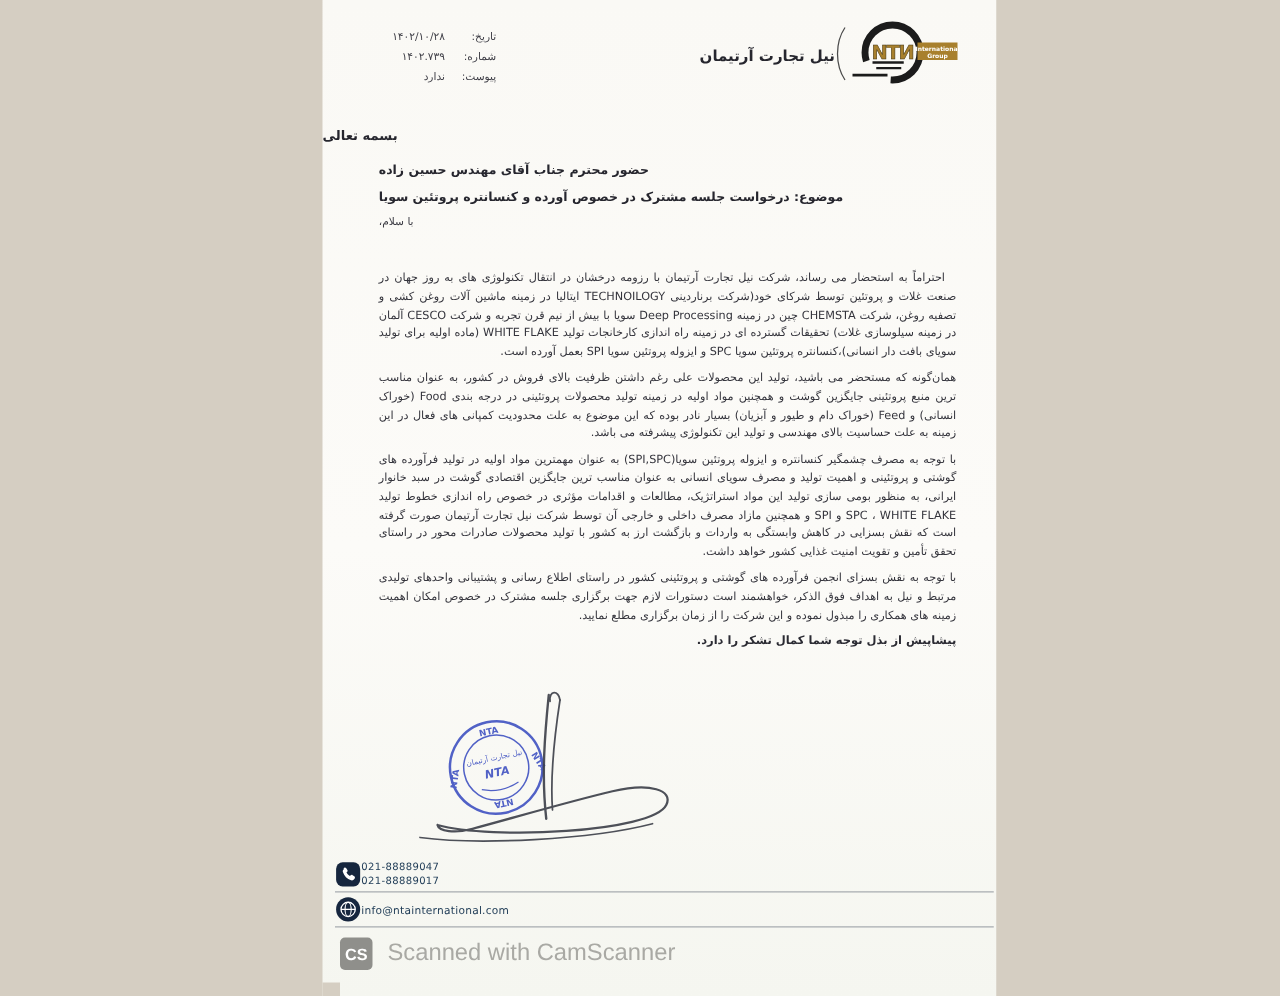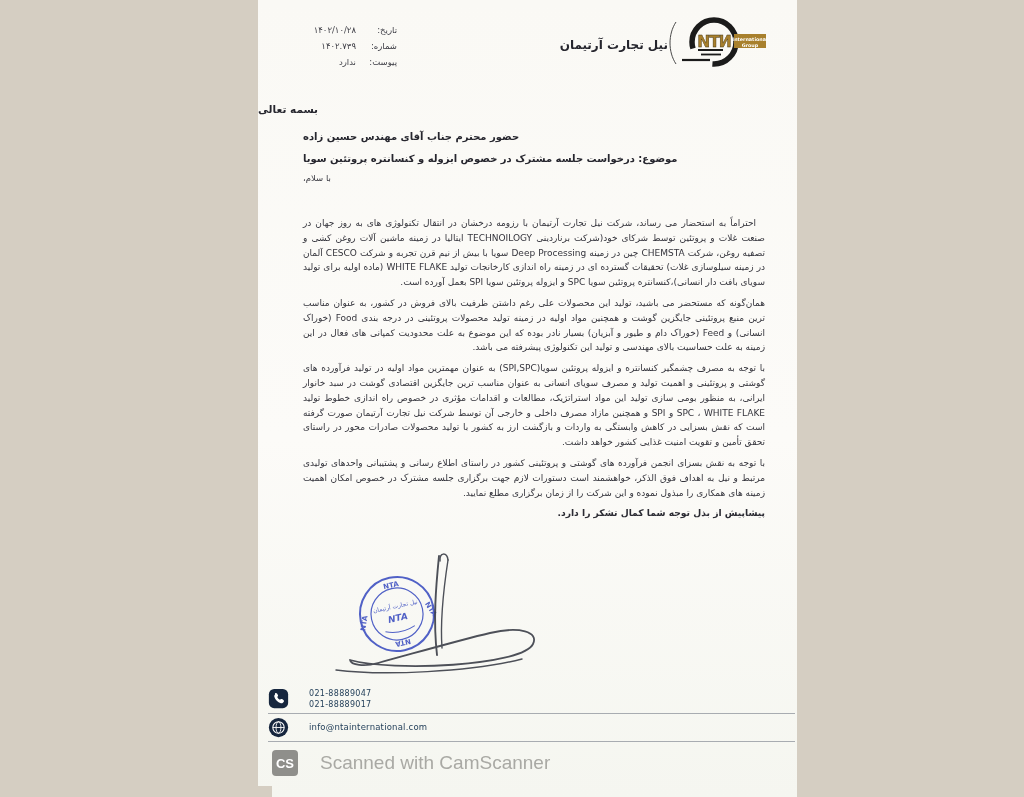--- a/index.html
+++ b/index.html
@@ -26,28 +26,28 @@
   .bodytext{position:absolute;right:32px;left:45px;top:212px;direction:rtl;
             text-align:justify;font-size:9px;line-height:14.8px;color:#34343c;}
   .bodytext p{margin:4px 0 6px 0;}
   .bodytext p.indent{text-indent:9px;}
   .closing-line{font-weight:bold;font-size:9.2px;margin-top:2px;direction:rtl;
                 text-align:right;color:#2b2b33;}
   
   .stamp-wrap{position:absolute;left:62px;top:548px;width:245px;height:138px;}
   
   .footer{position:absolute;left:10px;top:683px;width:527px;color:#1d3a55;}
-  .f-row{display:flex;align-items:center;gap:20px;padding:3px 0;}
+  .f-row{display:flex;align-items:flex-end;gap:0;padding:3px 0;}
   .f-icon{width:21px;height:21px;flex:0 0 21px;}
   .f-phones{font-size:8px;line-height:11px;letter-spacing:.3px;padding-top:2px;}
   .f-email{font-size:8.5px;line-height:17px;letter-spacing:.2px;}
   .f-addr{font-size:8px;line-height:10px;padding-top:1px;}
   .f-sep{height:1px;background:#8d939b;opacity:.75;}
   
-  .camscanner{position:absolute;left:14px;top:750px;display:flex;align-items:center;gap:10px;}
+  .camscanner{position:absolute;left:14px;top:750px;display:flex;align-items:center;}
   .cs-badge{width:26px;height:26px;background:#8f8f8b;border-radius:4px;color:#fff;
             font-weight:bold;font-size:13px;display:flex;align-items:center;
             justify-content:center;font-family:"Liberation Sans",sans-serif;}
   .cs-text{font-size:19px;color:#a9a9a4;font-family:"Liberation Sans",sans-serif;margin-left:12px;}
   .notch{position:absolute;left:0;top:786px;width:14px;height:11px;background:#d5cec2;}
 </style>
 </head>
 <body>
 
 <div class="stage">
@@ -80,21 +80,21 @@
         <rect x="66" y="26" width="32" height="14" fill="#a8802d"></rect>
         <text x="82" y="32.5" text-anchor="middle" font-size="4.8" font-weight="bold" fill="#ffffff">International</text>
         <text x="82" y="38.5" text-anchor="middle" font-size="4.8" font-weight="bold" fill="#ffffff">Group</text>
       </svg>
     </div>
 
     <div class="bismillah">بسمه تعالی</div>
 
     <div class="recipient">
       <div class="r-line">حضور محترم جناب آقای مهندس حسین زاده</div>
-      <div class="r-line">موضوع: درخواست جلسه مشترک در خصوص ایزوله و کنسانتره پروتئین سویا</div>
+      <div class="r-line">موضوع: درخواست جلسه مشترک در خصوص آورده و کنسانتره پروتئین سویا</div>
       <div class="greeting">با سلام،</div>
     </div>
 
     <div class="bodytext">
       <p class="indent">احتراماً به استحضار می رساند، شرکت نیل تجارت آرتیمان با رزومه درخشان در انتقال تکنولوژی های به روز جهان در صنعت غلات و پروتئین توسط شرکای خود(شرکت برناردینی TECHNOILOGY ایتالیا در زمینه ماشین آلات روغن کشی و تصفیه روغن، شرکت CHEMSTA چین در زمینه Deep Processing سویا با بیش از نیم قرن تجربه و شرکت CESCO آلمان در زمینه سیلوسازی غلات) تحقیقات گسترده ای در زمینه راه اندازی کارخانجات تولید WHITE FLAKE (ماده اولیه برای تولید سویای بافت دار انسانی)،کنسانتره پروتئین سویا SPC و ایزوله پروتئین سویا SPI بعمل آورده است.</p>
       <p>همان‌گونه که مستحضر می باشید، تولید این محصولات علی رغم داشتن ظرفیت بالای فروش در کشور، به عنوان مناسب ترین منبع پروتئینی جایگزین گوشت و همچنین مواد اولیه در زمینه تولید محصولات پروتئینی در درجه بندی Food (خوراک انسانی) و Feed (خوراک دام و طیور و آبزیان) بسیار نادر بوده که این موضوع به علت محدودیت کمپانی های فعال در این زمینه به علت حساسیت بالای مهندسی و تولید این تکنولوژی پیشرفته می باشد.</p>
       <p>با توجه به مصرف چشمگیر کنسانتره و ایزوله پروتئین سویا(SPI,SPC) به عنوان مهمترین مواد اولیه در تولید فرآورده های گوشتی و پروتئینی و اهمیت تولید و مصرف سویای انسانی به عنوان مناسب ترین جایگزین اقتصادی گوشت در سبد خانوار ایرانی، به منظور بومی سازی تولید این مواد استراتژیک، مطالعات و اقدامات مؤثری در خصوص راه اندازی خطوط تولید SPC ، WHITE FLAKE و SPI و همچنین مازاد مصرف داخلی و خارجی آن توسط شرکت نیل تجارت آرتیمان صورت گرفته است که نقش بسزایی در کاهش وابستگی به واردات و بازگشت ارز به کشور با تولید محصولات صادرات محور در راستای تحقق تأمین و تقویت امنیت غذایی کشور خواهد داشت.</p>
       <p>با توجه به نقش بسزای انجمن فرآورده های گوشتی و پروتئینی کشور در راستای اطلاع رسانی و پشتیبانی واحدهای تولیدی مرتبط و نیل به اهداف فوق الذکر، خواهشمند است دستورات لازم جهت برگزاری جلسه مشترک در خصوص امکان اهمیت زمینه های همکاری را مبذول نموده و این شرکت را از زمان برگزاری مطلع نمایید.</p>
       <div class="closing-line">پیشاپیش از بذل توجه شما کمال تشکر را دارد.</div>
     </div>

